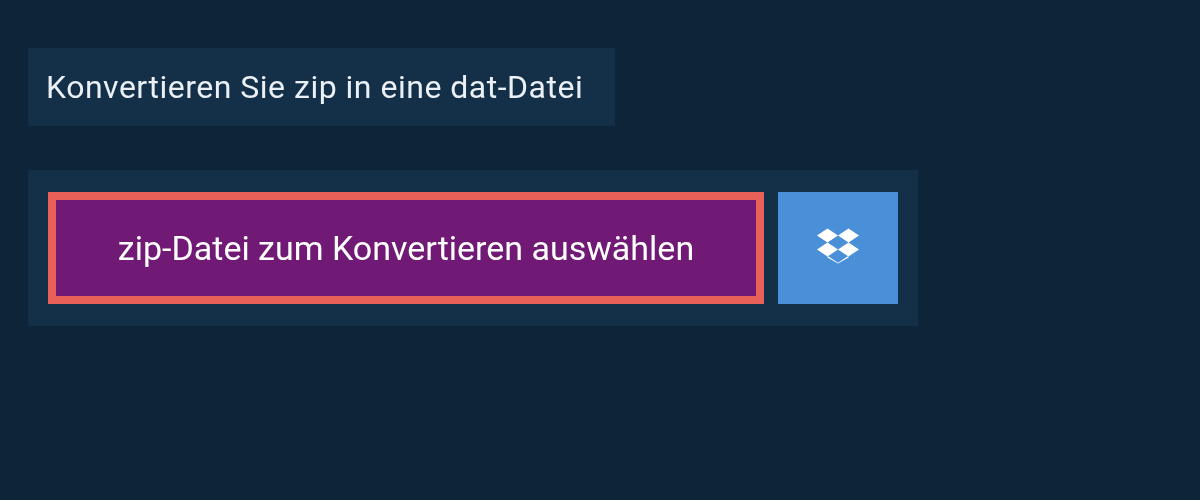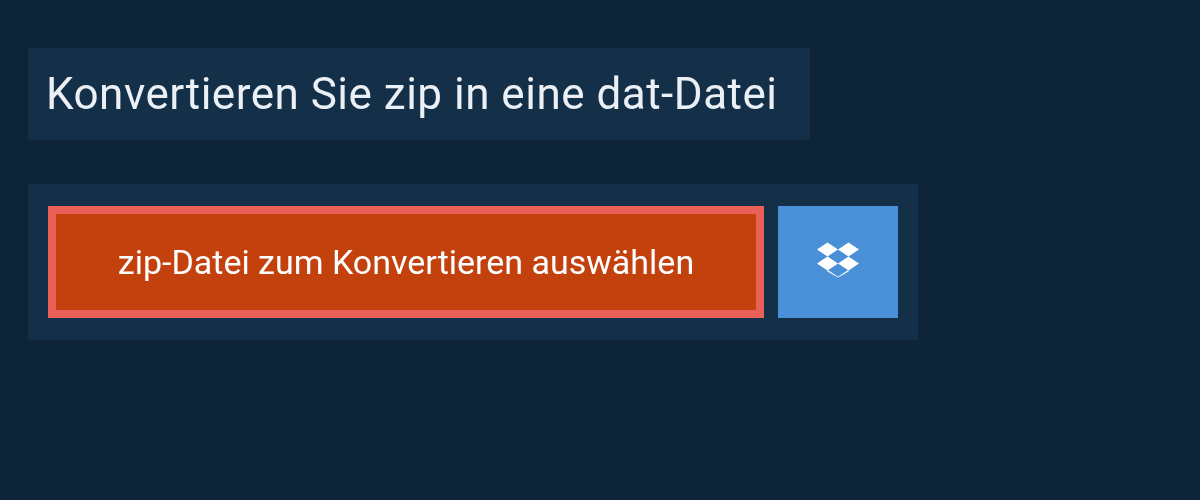--- a/index.html
+++ b/index.html
@@ -17,36 +17,36 @@
     .container {
       padding: 48px 28px;
     }
     .header-bar {
       background: #143049;
       display: inline-block;
       padding: 20px 32px 20px 18px;
     }
     .heading {
       color: #eaf0f5;
-      font-size: 44px;
+      font-size: 32px;
       font-weight: 400;
       letter-spacing: 0.5px;
     }
     .upload-panel {
       margin-top: 44px;
       background: #143049;
       padding: 22px 20px;
       display: flex;
       gap: 14px;
       align-items: stretch;
       width: 890px;
     }
     .select-button {
       flex: 1;
-      background: #c2410c;
+      background: #701a75;
       border: 8px solid #e86058;
       color: #ffffff;
       font-size: 34px;
       font-weight: 400;
       display: flex;
       align-items: center;
       justify-content: center;
       height: 112px;
       cursor: pointer;
     }

